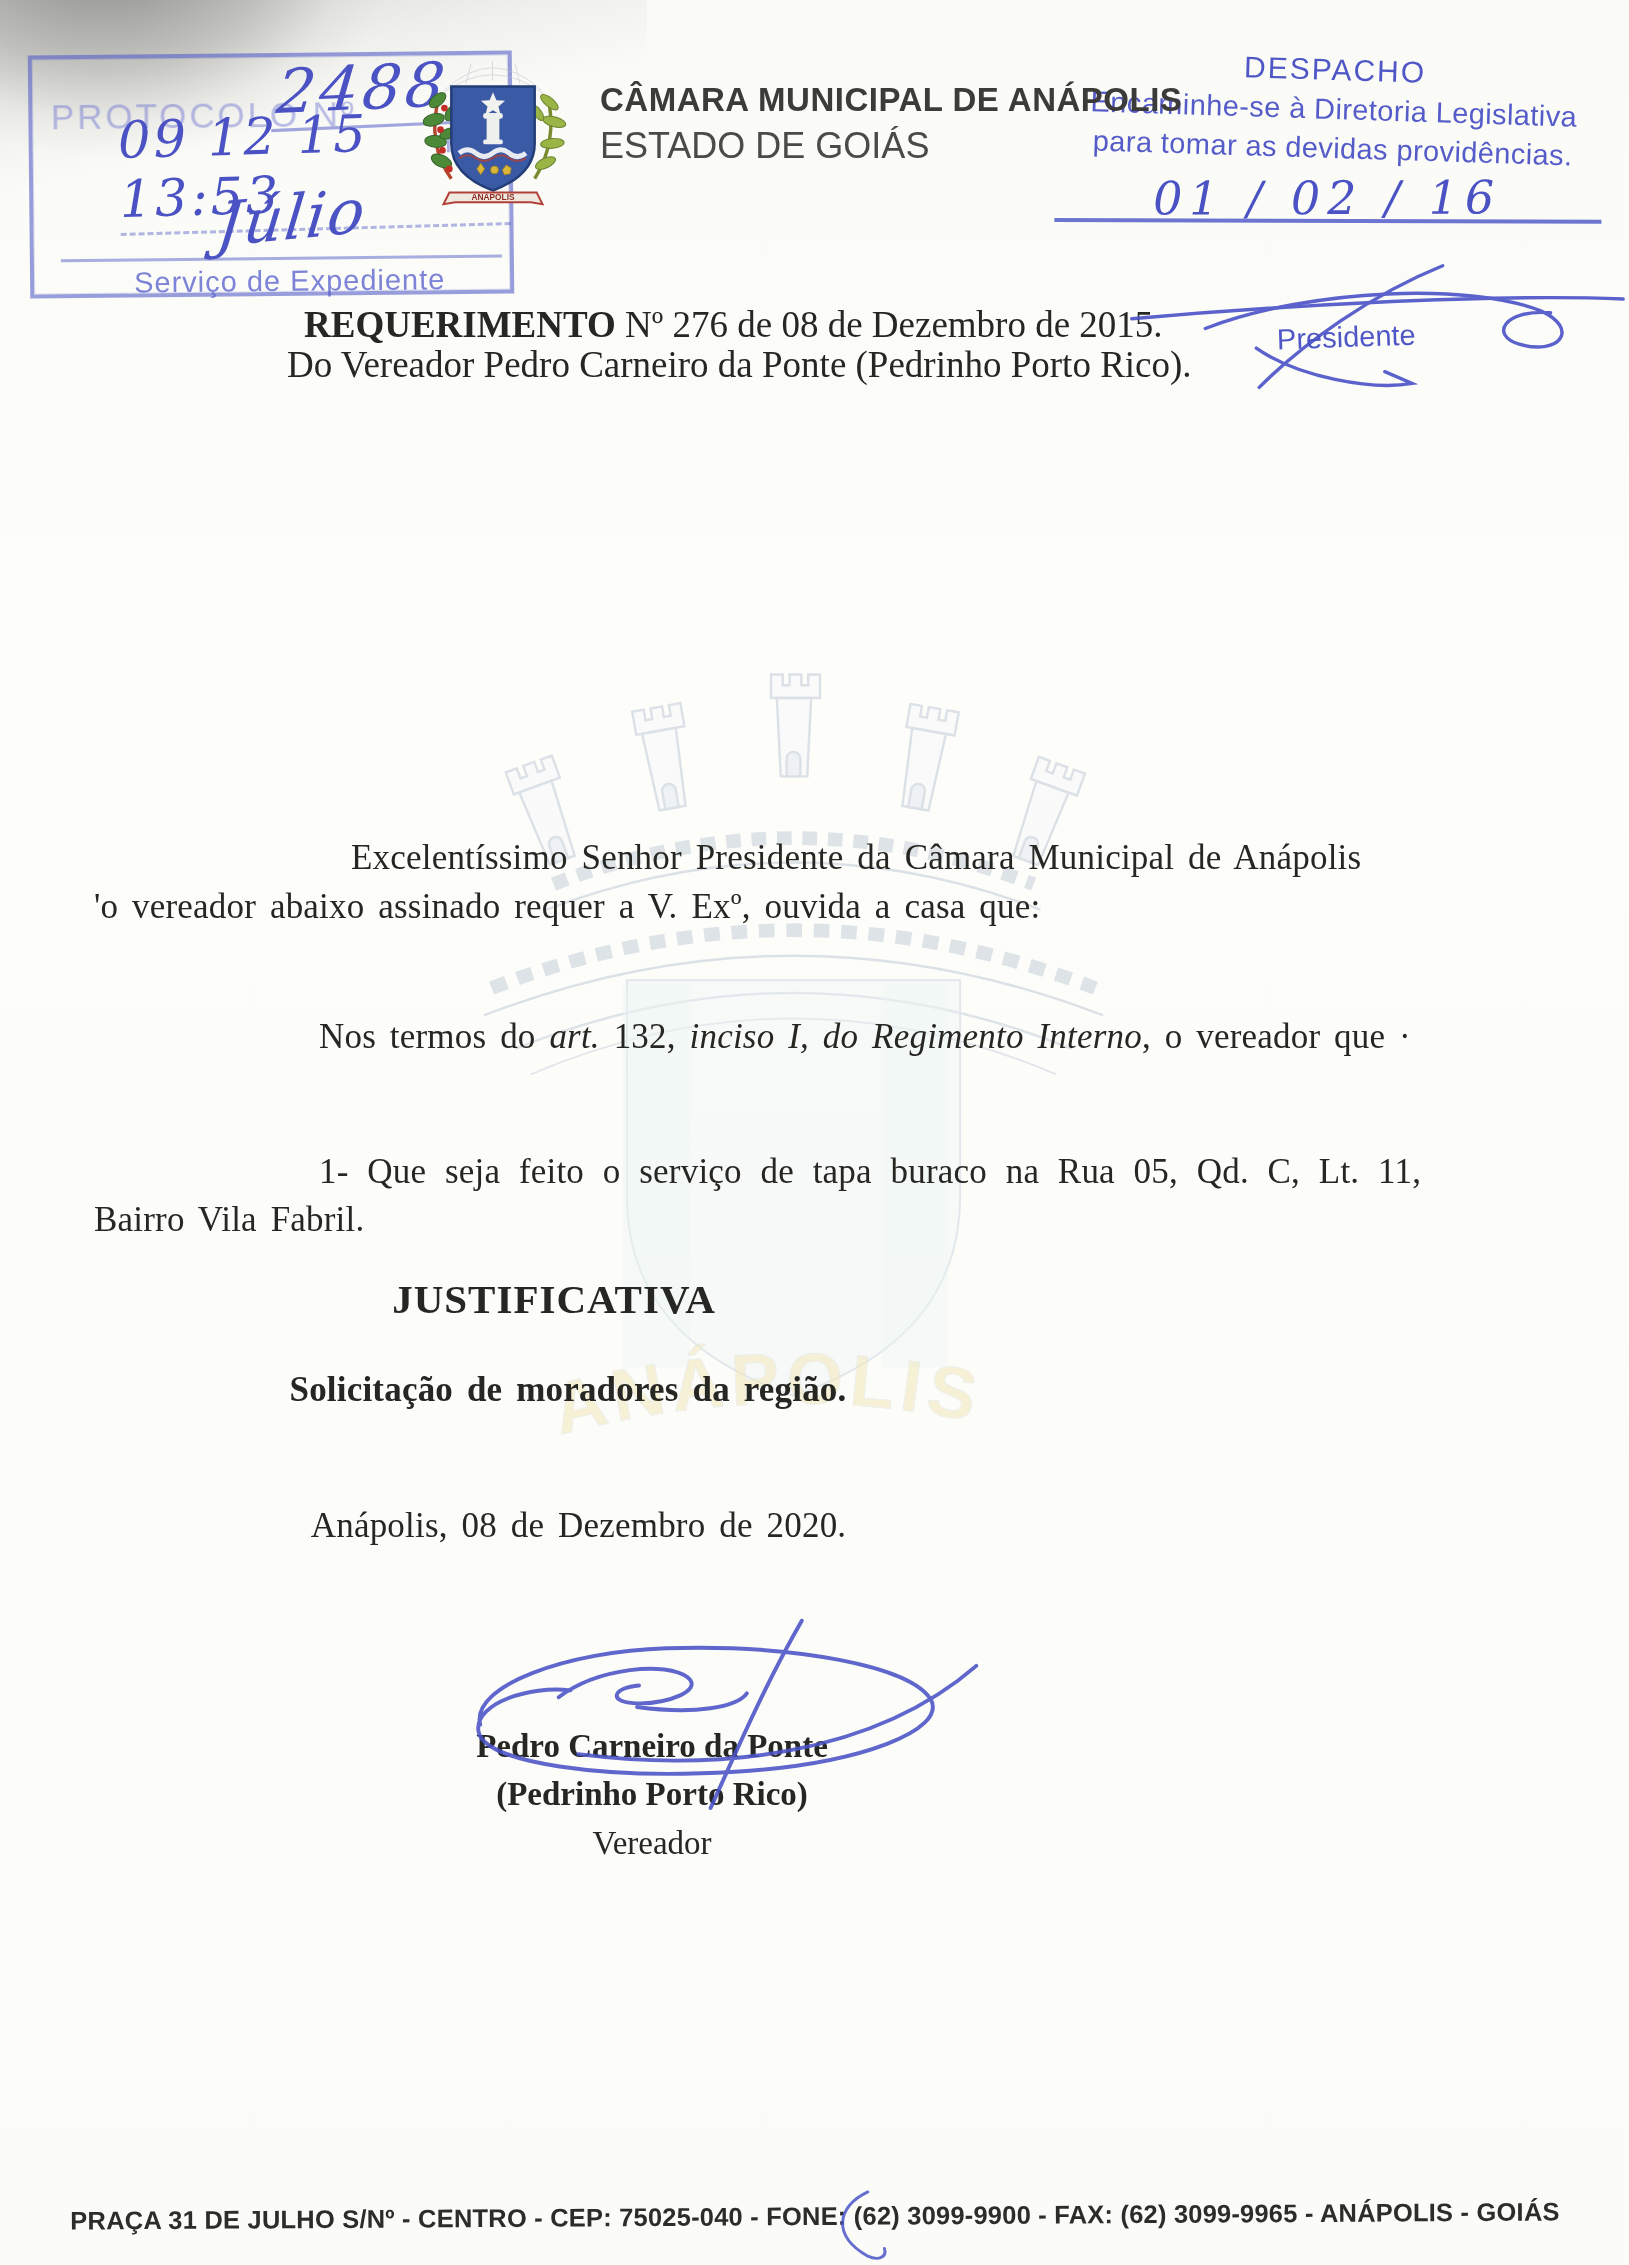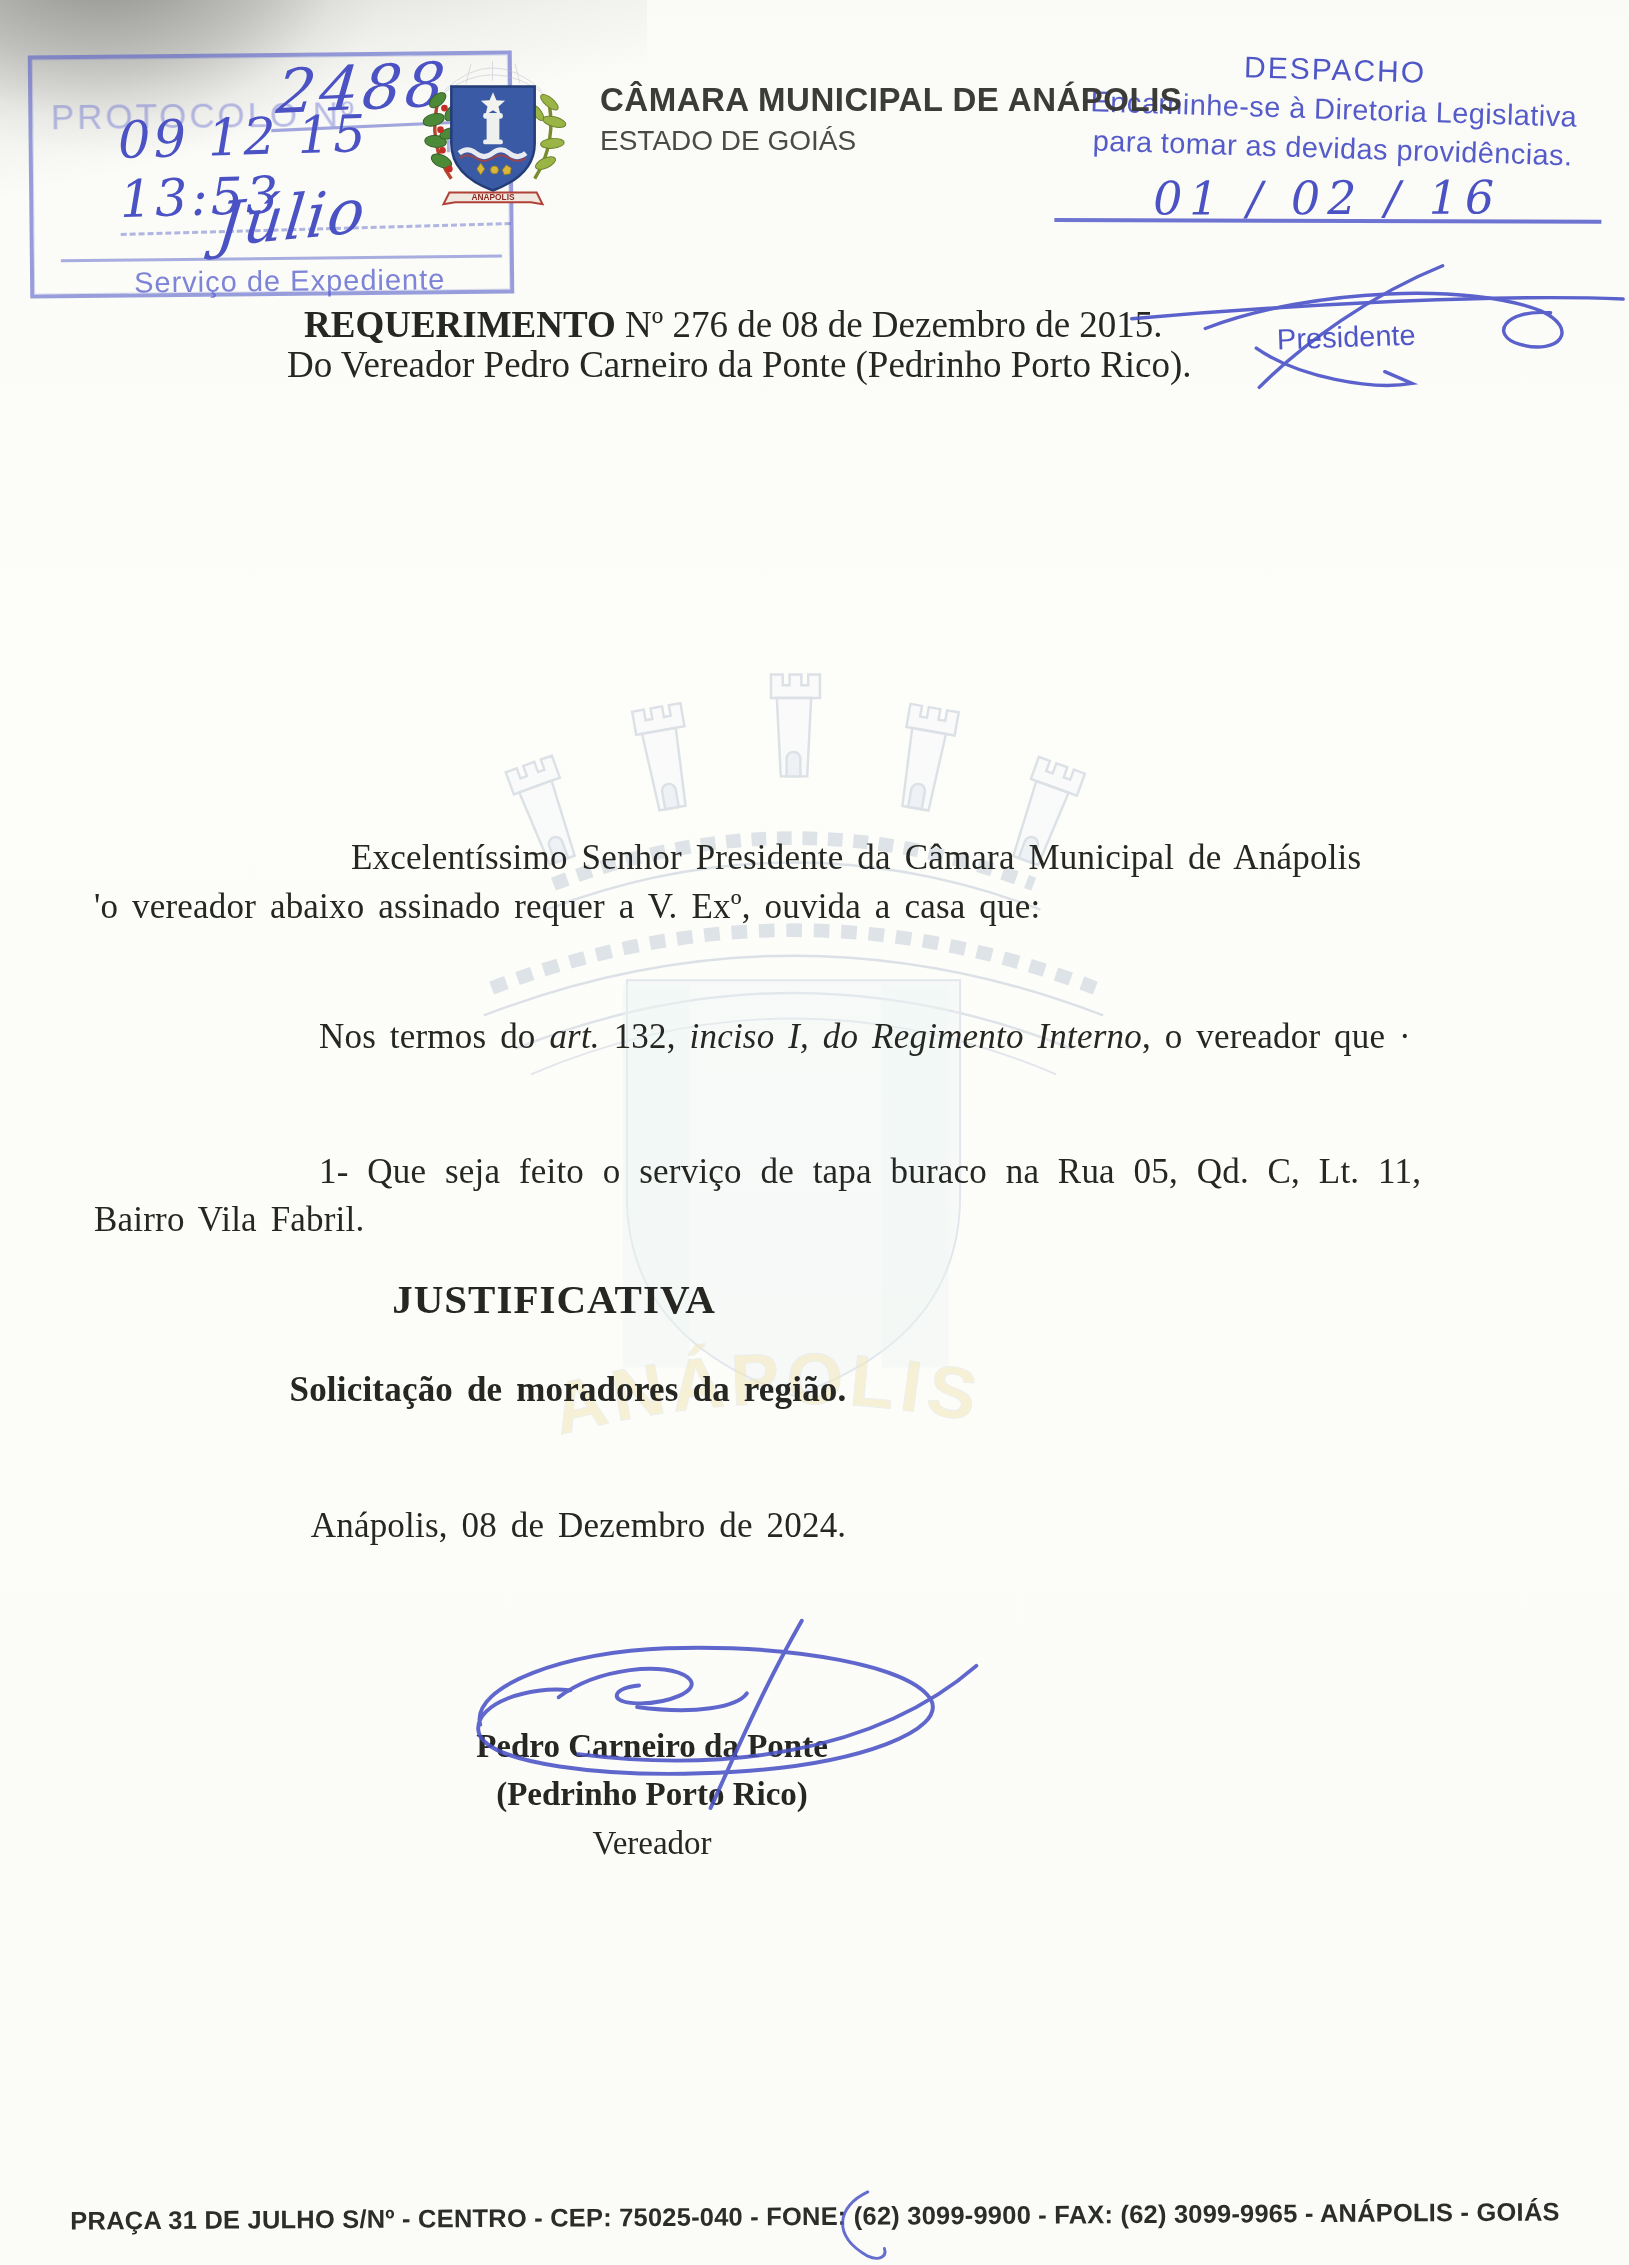--- a/index.html
+++ b/index.html
@@ -24,21 +24,21 @@
      border-bottom:3.9px solid rgba(85,95,200,.55);padding:0 7.8px 2px 2px;transform:skewX(-8deg) rotate(-2deg);}
   .protocol .dt{position:absolute;left:86px;top:49px;font-size:51px;letter-spacing:2.9px;
      border-bottom:3.9px dashed rgba(85,95,200,.45);padding-bottom:3.9px;transform:rotate(-1deg);}
   .protocol .hsuffix{position:absolute;left:412px;top:71px;font-size:29px;color:rgba(92,100,205,.5);}
   .protocol .sig{position:absolute;left:184px;top:125px;font-size:61px;letter-spacing:2px;
      transform:rotate(-5deg) skewX(-12deg);}
   .protocol .rule{position:absolute;left:27.4px;right:7.8px;top:200px;border-top:3.9px solid rgba(85,95,200,.5);}
   .protocol .office{position:absolute;left:100px;top:208px;font-size:29px;color:rgba(90,98,205,.78);letter-spacing:1px;}
   
   .org{position:absolute;left:600px;top:76px;font-size:33px;font-weight:bold;color:#3b3b39;letter-spacing:0.5px;z-index:8;margin-top:6px;}
-  .state{position:absolute;left:600px;top:125px;font-size:28px;color:#4a4a48;z-index:8;}
+  .state{position:absolute;left:600px;top:125px;font-size:36px;color:#4a4a48;z-index:8;}
   
   .despacho{position:absolute;left:1039px;top:53px;width:588px;transform:rotate(1.8deg);z-index:7;}
   .despacho .t{text-align:center;font-size:30px;letter-spacing:2px;color:rgba(70,78,196,.95);}
   .despacho .l{text-align:center;font-size:29px;margin-top:5.9px;color:rgba(70,78,196,.92);letter-spacing:0.4px;}
   .despacho .d{margin:3.9px 0 0 116px;font-size:46px;letter-spacing:6.9px;transform:rotate(-2deg);}
   .despacho .u{width:547px;margin:-3.9px 0 0 17.6px;border-top:4.9px solid rgba(74,82,200,.8);transform:rotate(-1.6deg);}
   .presidente{position:absolute;left:1277px;top:321px;font-size:29px;color:rgba(70,78,196,.95);
      transform:rotate(-2deg);z-index:7;}
   
   .req1{left:304px;top:304px;font-size:37px;white-space:nowrap;z-index:5;}
@@ -208,21 +208,21 @@
   <div class="abs bodyline z5" style="left:351px;top:838px;">Excelentíssimo Senhor Presidente da Câmara Municipal de Anápolis</div>
   <div class="abs bodyline z5" style="left:94px;top:887px;">'o vereador abaixo assinado requer a V. Exº, ouvida a casa que:</div>
 
   <div class="abs bodyline z5" style="left:319px;top:1017px;"><span>Nos termos do </span><i>art.</i><span> 132, </span><i>inciso I, do Regimento Interno</i><span>, o vereador que ·</span></div>
 
   <div class="abs bodyline z5" style="left:319px;top:1152px;word-spacing:9.8px;">1- Que seja feito o serviço de tapa buraco na Rua 05, Qd. C, Lt. 11,</div>
   <div class="abs bodyline z5" style="left:94px;top:1200px;">Bairro Vila Fabril.</div>
 
   <div class="abs center-line heading z5" style="left:0;width:1108px;top:1277px;">JUSTIFICATIVA</div>
   <div class="abs center-line bodyline z5" style="left:29px;width:1078px;top:1370px;font-weight:bold;">Solicitação de moradores da região.</div>
-  <div class="abs center-line bodyline z5" style="left:49px;width:1059px;top:1506px;">Anápolis, 08 de Dezembro de 2024.</div>
+  <div class="abs center-line bodyline z5" style="left:49px;width:1059px;top:1506px;">Anápolis, 08 de Dezembro de 2020.</div>
 
   <svg class="pensvg" style="left:441px;top:1607px;" width="549" height="206" viewBox="0 0 560 210">
     <g fill="none" stroke="#4b53c6" stroke-width="4" stroke-linecap="round" opacity=".88">
       <path d="M40 120 C30 80 130 45 230 42 C360 38 480 60 500 95 C515 125 430 160 300 168 C170 176 40 160 38 125 C36 98 90 80 132 85"></path>
       <path d="M120 92 C160 62 230 55 252 72 C268 85 230 100 196 98 C170 96 176 82 202 80"></path>
       <path d="M200 102 C260 110 302 102 312 88"></path>
       <path d="M275 205 C300 150 330 80 368 14"></path>
       <path d="M140 150 C280 168 440 152 546 60"></path>
     </g>
   </svg>

